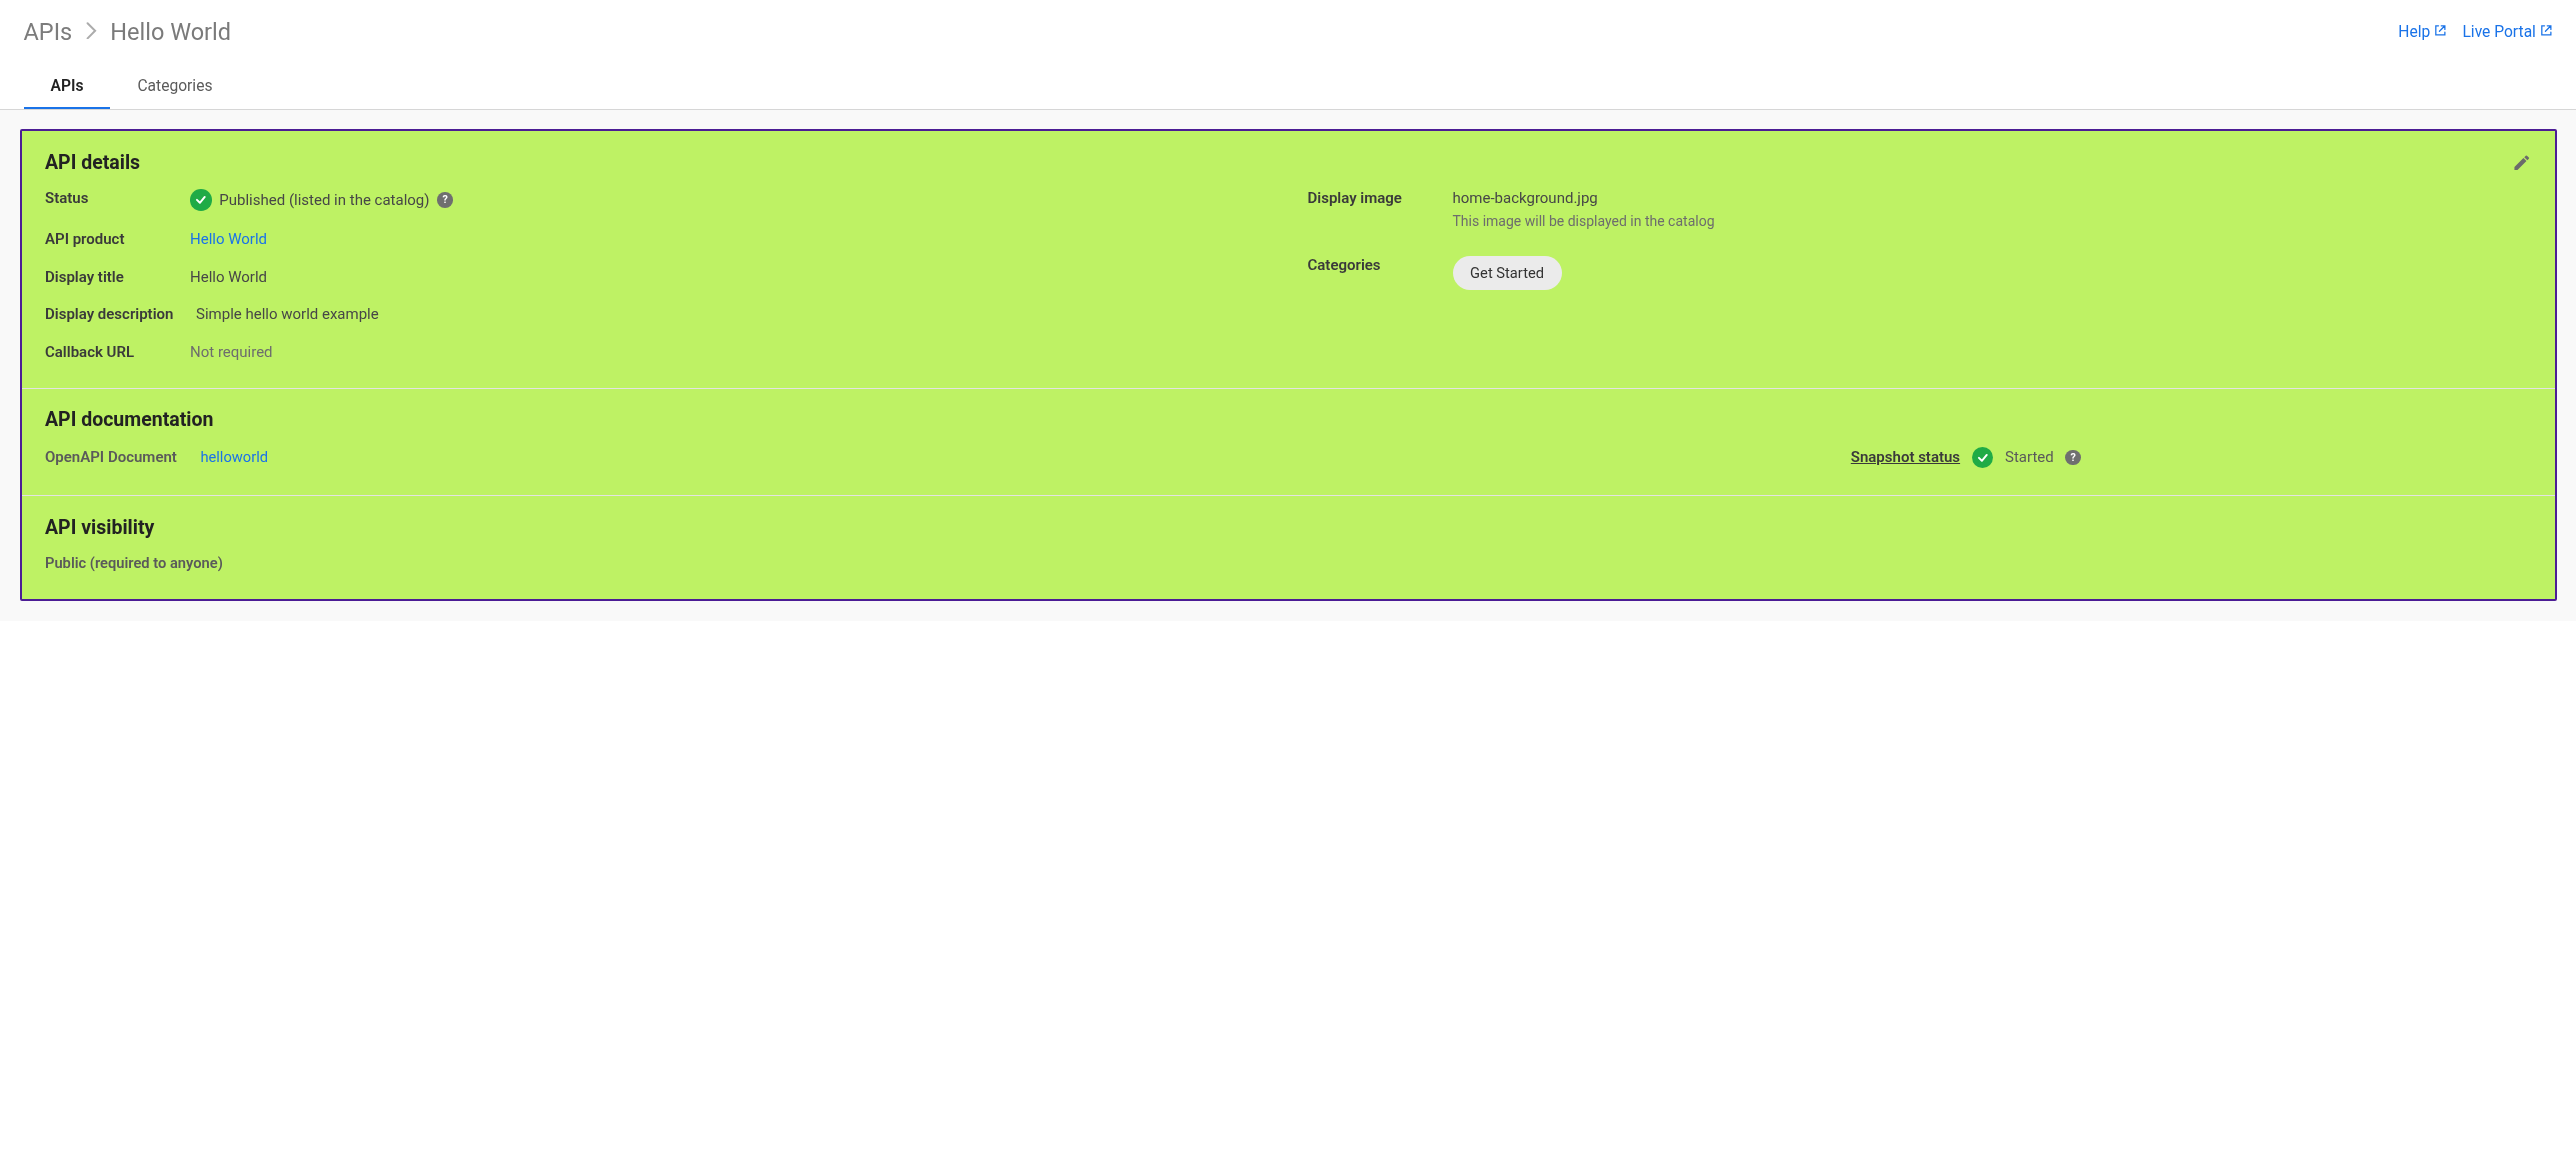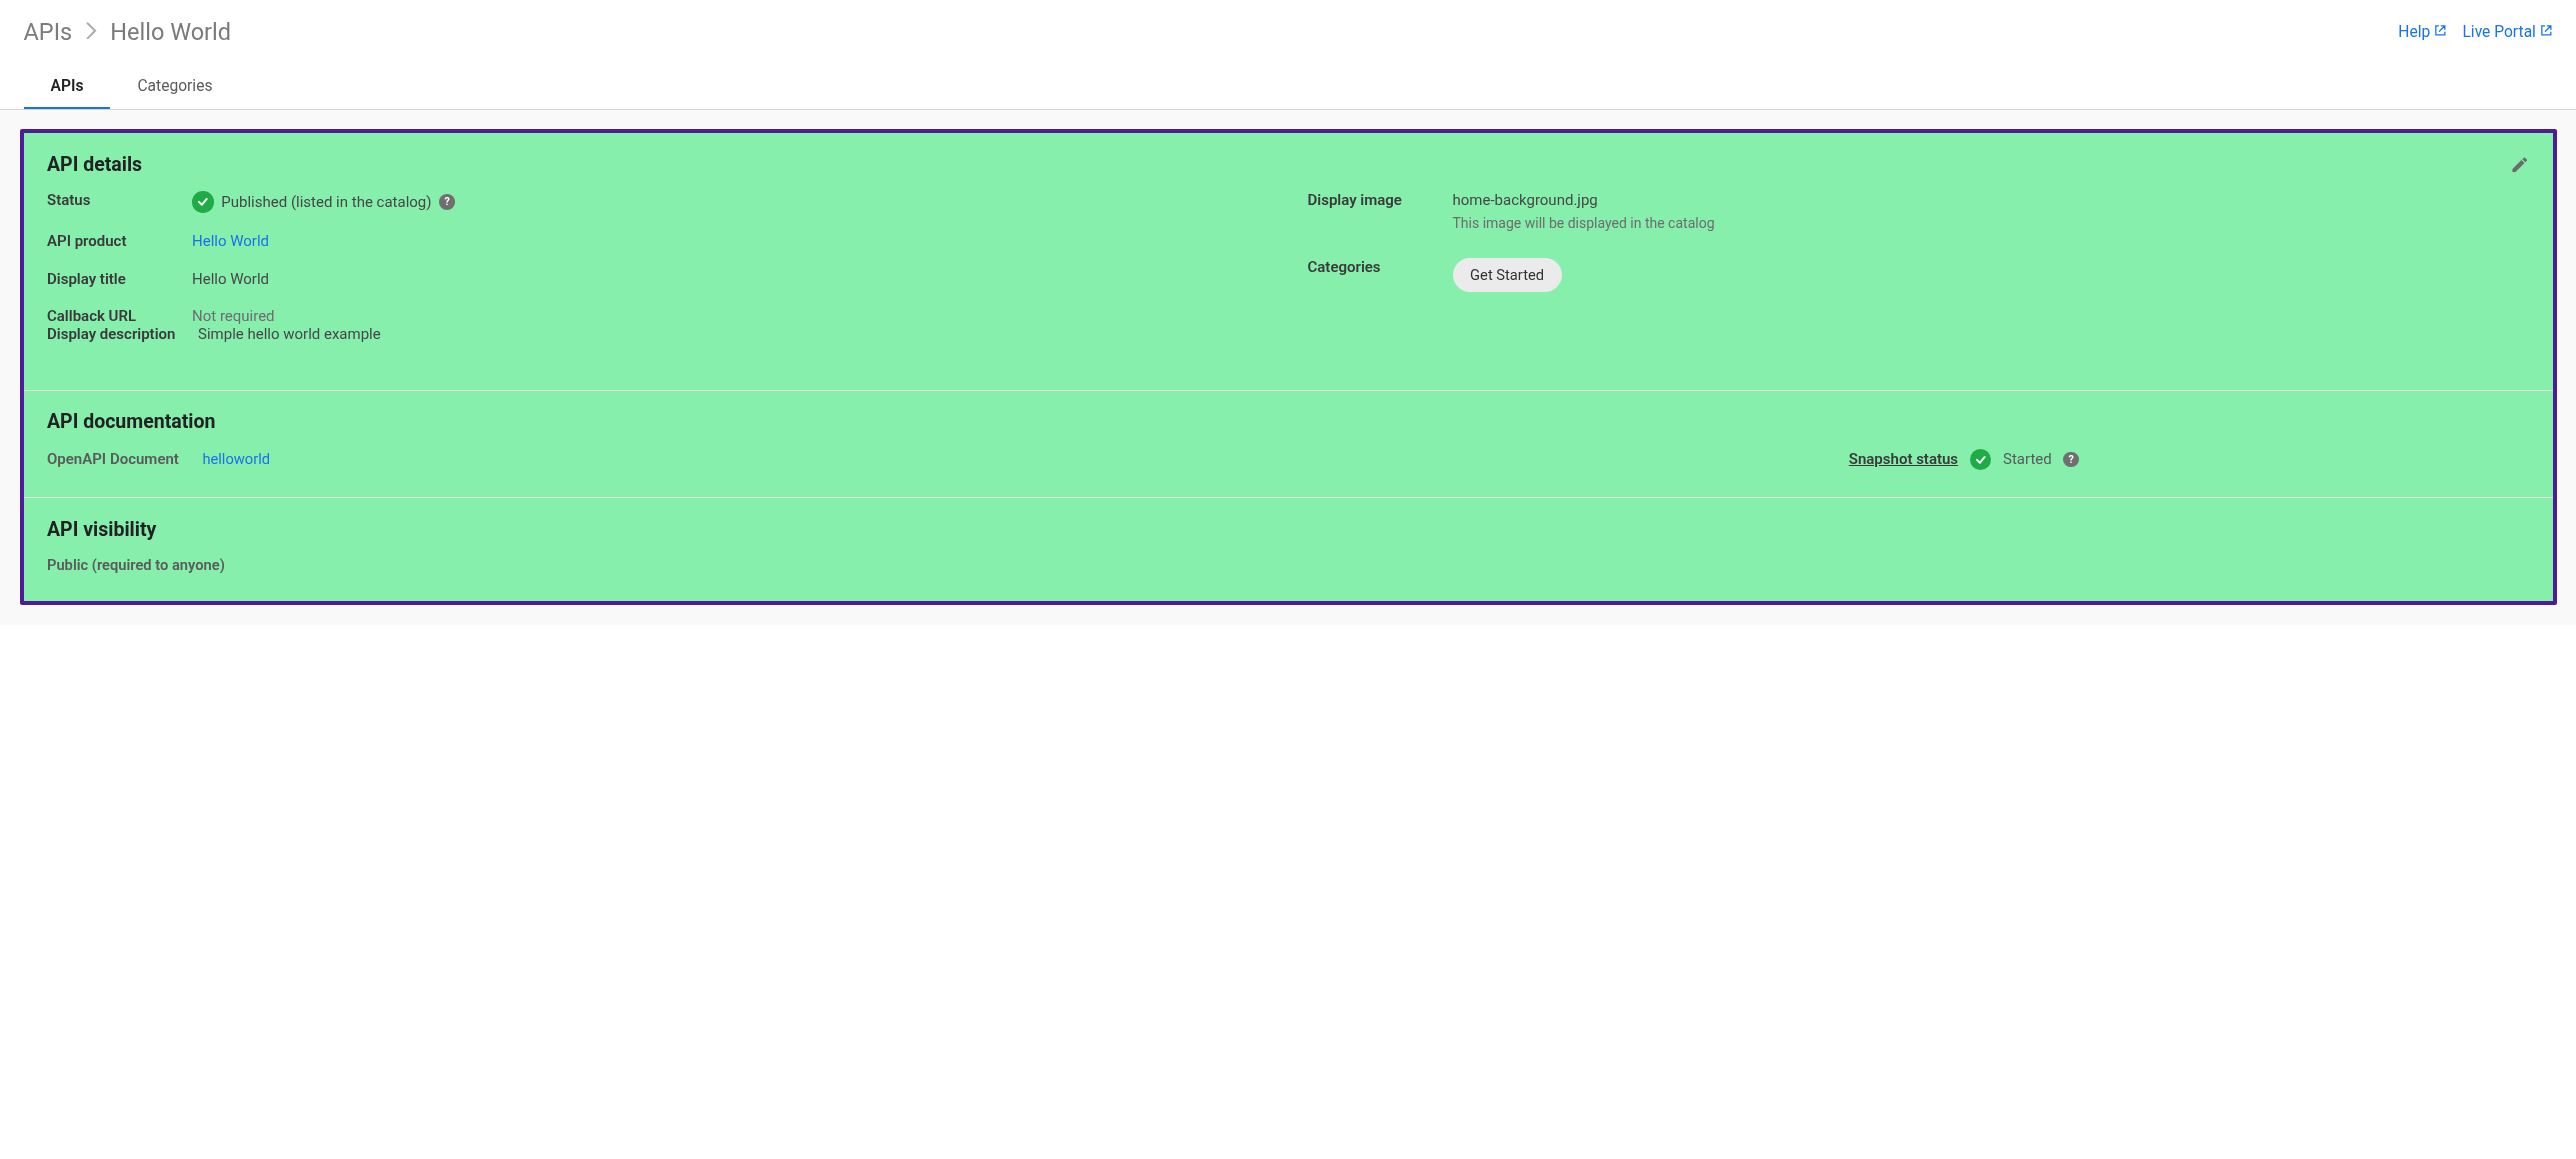--- a/index.html
+++ b/index.html
@@ -68,22 +68,22 @@
     .tab.active {
       color: #222;
       font-weight: 600;
       border-bottom: 2.9px solid #1a73e8;
     }
     .content-wrapper {
       padding: 19.5px;
       background: #f9f9f9;
     }
     .card {
-      background: #86efac;
-      border: 4px solid #4c1d95;
+      background: #bef264;
+      border: 2px solid #4c1d95;
       border-radius: 2px;
     }
     .section {
       padding: 19.5px 23.5px 27px 23.5px;
       border-bottom: 1px solid #e3e3e3;
       position: relative;
     }
     .section:last-child {
       border-bottom: none;
     }
@@ -323,27 +323,27 @@
             <div class="field-row">
               <div class="field-label">API product</div>
               <div class="field-value">
                 <a href="#" class="link">Hello World</a>
               </div>
             </div>
             <div class="field-row">
               <div class="field-label">Display title</div>
               <div class="field-value">Hello World</div>
             </div>
+            <div class="field-row">
+              <div class="field-label" style="width:151px">Display description</div>
+              <div class="field-value">Simple hello world example</div>
+            </div>
             <div class="field-row" style="margin-bottom:0">
               <div class="field-label">Callback URL</div>
               <div class="field-value muted">Not required</div>
-            </div>
-            <div class="field-row">
-              <div class="field-label" style="width:151px">Display description</div>
-              <div class="field-value">Simple hello world example</div>
             </div>
           </div>
 
           <div class="col-right">
             <div class="field-row" style="align-items:flex-start; margin-bottom:27px;">
               <div class="field-label">Display image</div>
               <div class="image-block">
                 <div class="image-meta">
                   <div class="image-filename">home-background.jpg</div>
                   <div class="image-desc">This image will be displayed in the catalog</div>

